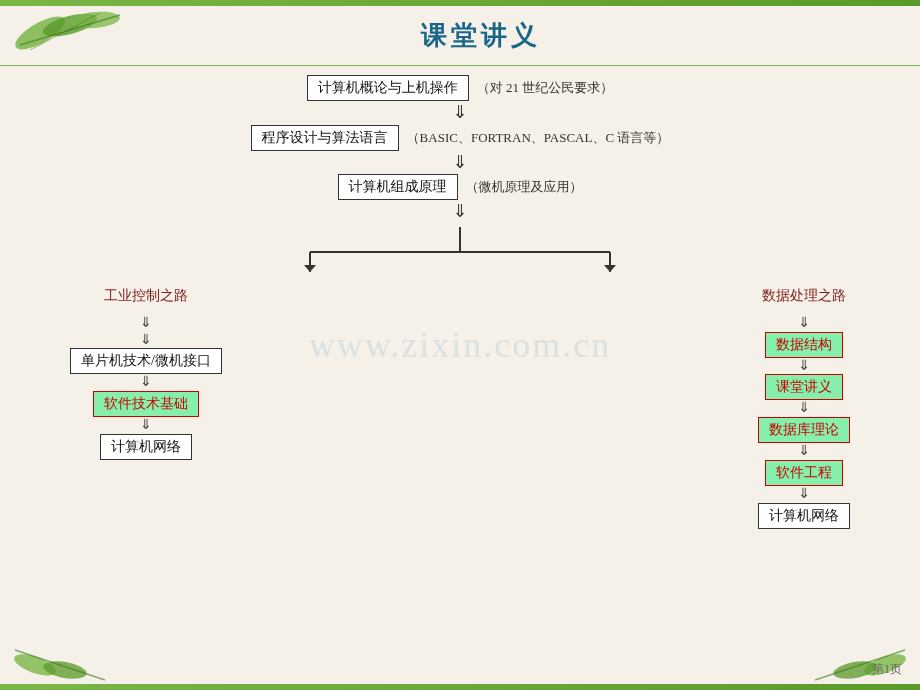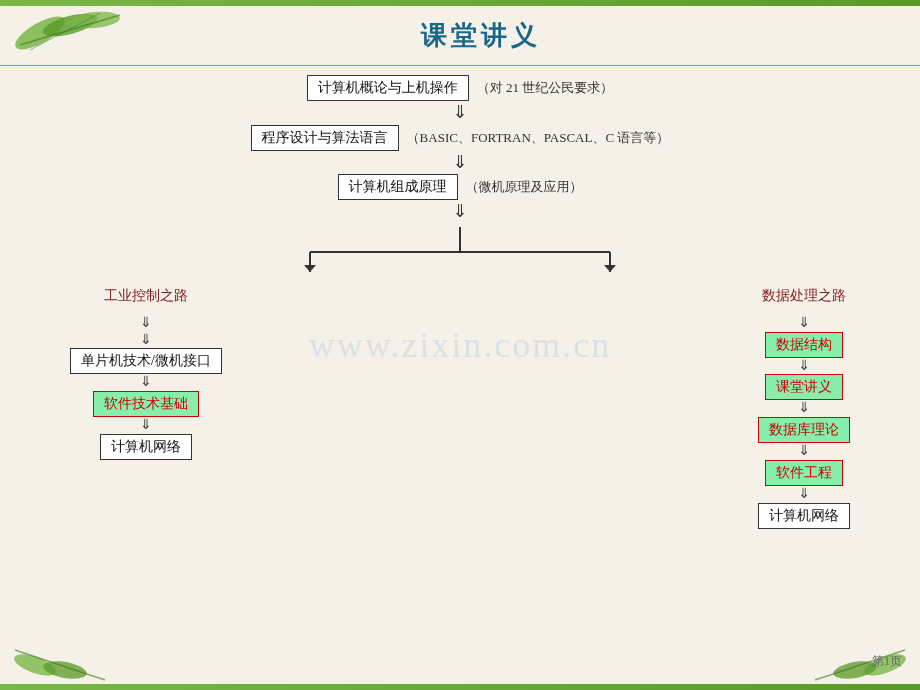--- a/index.html
+++ b/index.html
@@ -50,21 +50,21 @@
       color: rgba(100, 160, 200, 0.18);
       white-space: nowrap;
       pointer-events: none;
       z-index: 0;
       letter-spacing: 2px;
     }
 
     
     .page-number {
       position: absolute;
-      bottom: 20px; right: 18px;
+      bottom: 12px; right: 18px;
       font-size: 12px;
       color: #666;
     }
 
     
     .page-title {
       text-align: center;
       font-size: 26px;
       color: #1a6688;
       padding-top: 18px;

